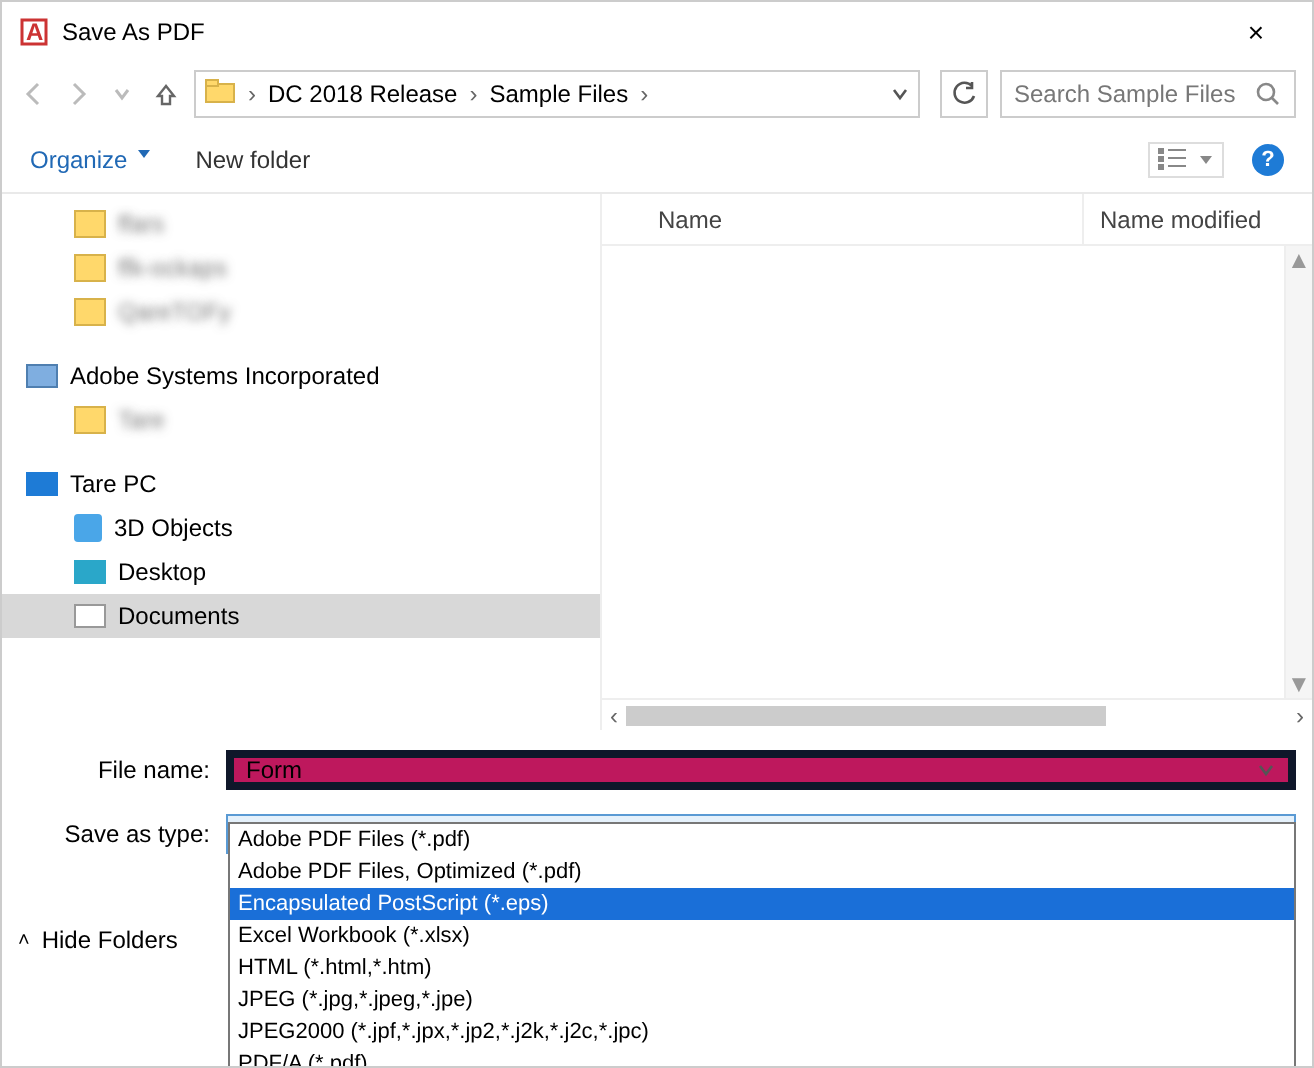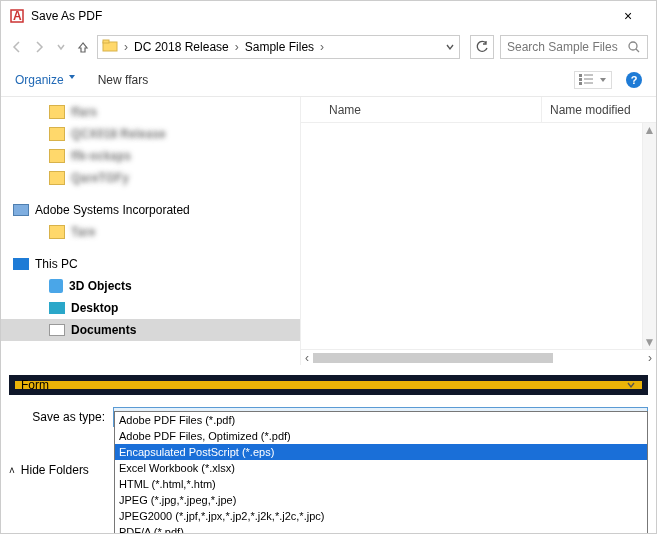--- a/index.html
+++ b/index.html
@@ -25,21 +25,21 @@
   .toolbar { display:flex; align-items:center; height: 34px; padding: 0 14px; border-bottom:1px solid #e9e9e9; gap: 22px; }
   .toolbar .org { color:#2169b5; display:flex; align-items:flex-start; gap:4px;}
   .toolbar .nf { color:#333; }
   .toolbar .right { margin-left:auto; display:flex; align-items:center; gap:14px; }
   .viewbtn { display:flex; align-items:center; gap:4px; border:1px solid #ddd; padding:2px 4px; }
   .helpcirc { width:16px;height:16px;border-radius:50%;background:#1e7bd6;color:#fff;display:flex;align-items:center;justify-content:center;font-size:11px;font-weight:bold;}
 
   .body { display:flex; height: 268px; }
   .tree { width: 300px; overflow:hidden; border-right:1px solid #eee; padding-top:4px;}
   .tree .item { display:flex; align-items:center; height:22px; padding-left: 24px; gap:6px; }
-  .tree .item.sub { padding-left: 48px; font-weight: bold; }
+  .tree .item.sub { padding-left: 36px; }
   .tree .item.sel { background:#d8d8d8; }
   .tree .folder { width:16px;height:14px;background:#ffd86b;border:1px solid #d8b24a; }
   .tree .disk { width:16px;height:12px;background:#7faee0;border:1px solid #4f7fb0;}
   .tree .pc { width:16px;height:12px;background:#1e7bd6;}
   .tree .desk { width:16px;height:12px;background:#2aa7c9;}
   .tree .doc { width:16px;height:12px;background:#fff;border:1px solid #999;}
   .tree .obj { width:14px;height:14px;background:#4aa6e8;border-radius:2px;}
   .tree .blur { color:transparent; text-shadow: 0 0 5px rgba(80,80,80,0.8); }
   .tree .grp { display:flex;align-items:center;height:22px; padding-left:12px; gap:6px;}
 
@@ -49,21 +49,21 @@
   .colhdr .cdate { width:100px;padding:6px 8px;}
   .fbody { flex:1; }
   .fscroll { height:16px; border-top:1px solid #eee; display:flex; align-items:center; padding:0 4px;}
   .fscroll .larr,.fscroll .rarr{ color:#666; }
   .fscroll .thumb{ width:240px;height:10px;background:#ccc;margin-left:4px;}
   .fscroll .rarr{ margin-left:auto;}
   .vsb { position:absolute; right:0; top:26px; bottom:16px; width:14px; background:#f5f5f5; border-left:1px solid #eee; display:flex; flex-direction:column; align-items:center; justify-content:space-between; color:#999; font-size:9px;}
 
   .formrow { display:flex; align-items:center; height:28px; padding: 4px 8px 0 8px; margin-top:4px;}
   .formrow .lab { width:104px; text-align:right; padding-right:8px;}
-  .formrow .fld { flex:1; border:6px solid #0f172a; height:20px; padding:2px 6px; background:#eab308; display:flex;align-items:center;}
+  .formrow .fld { flex:1; border:4px solid #0f172a; height:20px; padding:2px 6px; background:#be185d; display:flex;align-items:center;}
   .formrow .dd { cursor:pointer; }
   .formrow .dd.selected { background:#e5f1fb; border:1px solid #5a9ad4;}
   .ddar { margin-left:auto; color:#555;}
 
   .droplist { position:absolute; left:113px; right:8px; top:410px; border:1px solid #777; background:#fff; z-index:5; }
   .droplist .opt { height:16px; padding:0 4px; display:flex;align-items:center; font-size:11px;}
   .droplist .opt.hl { background:#1a6fd8; color:#fff; }
 
   .footer { position:absolute; left:8px; bottom:56px; display:flex; align-items:center; gap:6px;}
   .footer .chev { font-size:10px; }
@@ -142,21 +142,21 @@
   </div>
 </div>
 
 <div class="toolbar">
   <span class="org">
     <span>Organize</span>
     <svg width="8" height="8">
         <path d="M1 2 L4 6 L7 2" fill="#2169b5"></path>
       </svg>
   </span>
-  <span class="nf">New ffars</span>
+  <span class="nf">New folder</span>
   <div class="right">
     <span class="viewbtn">
       <svg width="16" height="12">
         <rect x="0" y="0" width="3" height="3" fill="#888"></rect>
           <rect x="0" y="4" width="3" height="3" fill="#888"></rect>
           <rect x="0" y="8" width="3" height="3" fill="#888"></rect>
         <line x1="5" y1="1" x2="14" y2="1" stroke="#888"></line>
           <line x1="5" y1="5" x2="14" y2="5" stroke="#888"></line>
           <line x1="5" y1="9" x2="14" y2="9" stroke="#888"></line>
       </svg>
@@ -169,43 +169,39 @@
 </div>
 
 <div class="body">
   <div class="tree">
     <div class="item sub">
         <span class="folder"></span>
         <span class="blur">ffars</span>
       </div>
     <div class="item sub">
         <span class="folder"></span>
-        <span class="blur">QCX018 Release</span>
-      </div>
-    <div class="item sub">
-        <span class="folder"></span>
         <span class="blur">ffk-ockaps</span>
       </div>
     <div class="item sub">
         <span class="folder"></span>
         <span class="blur">QareTOFy</span>
       </div>
     <div style="height:10px"></div>
     <div class="grp">
         <span class="disk"></span>
         <span>Adobe Systems Incorporated</span>
       </div>
     <div class="item sub">
         <span class="folder"></span>
         <span class="blur">Tare</span>
       </div>
     <div style="height:10px"></div>
     <div class="grp">
         <span class="pc"></span>
-        <span>This PC</span>
+        <span>Tare PC</span>
       </div>
     <div class="item sub">
         <span class="obj"></span>
         <span>3D Objects</span>
       </div>
     <div class="item sub">
         <span class="desk"></span>
         <span>Desktop</span>
       </div>
     <div class="item sub sel">
@@ -226,20 +222,21 @@
       </div>
     <div class="fscroll">
       <span class="larr">‹</span>
       <span class="thumb"></span>
       <span class="rarr">›</span>
     </div>
   </div>
 </div>
 
 <div class="formrow">
+  <div class="lab">File name:</div>
   <div class="fld">
     <span>Form</span>
     <span class="ddar">
         <svg width="10" height="10">
           <path d="M2 3 L5 7 L8 3" stroke="#555" stroke-width="1.3" fill="none"></path>
         </svg>
       </span>
   </div>
 </div>
 

